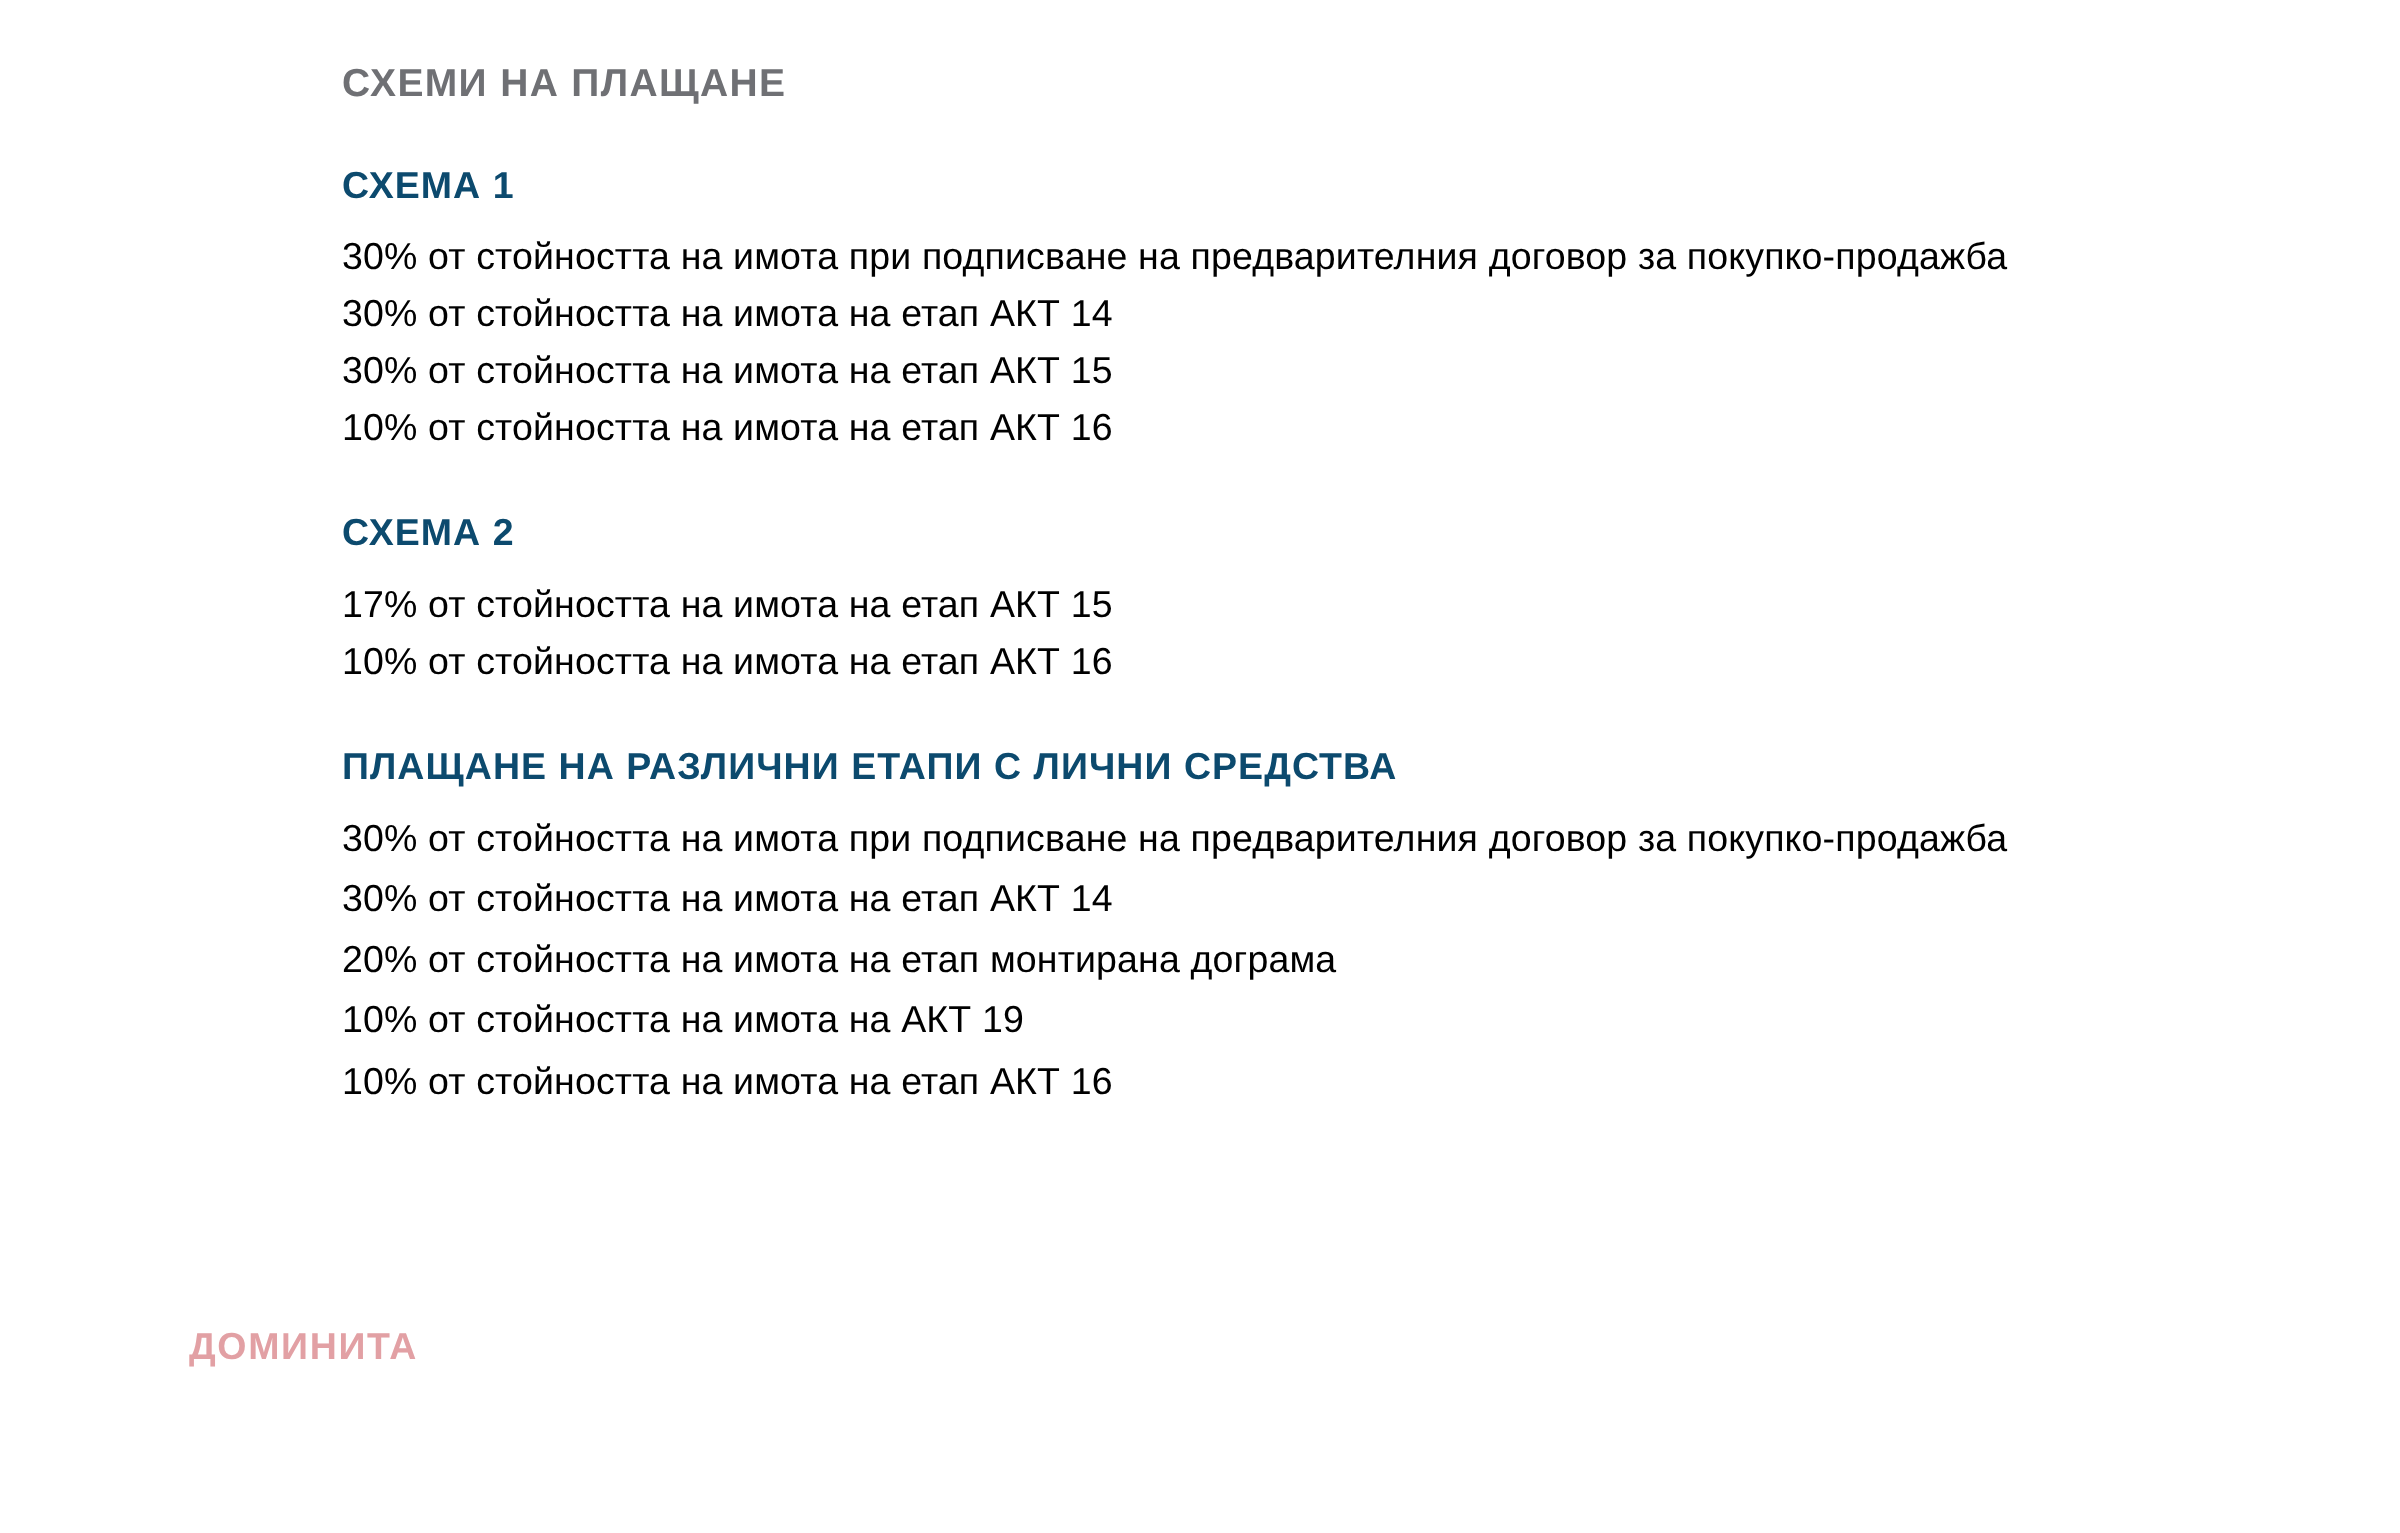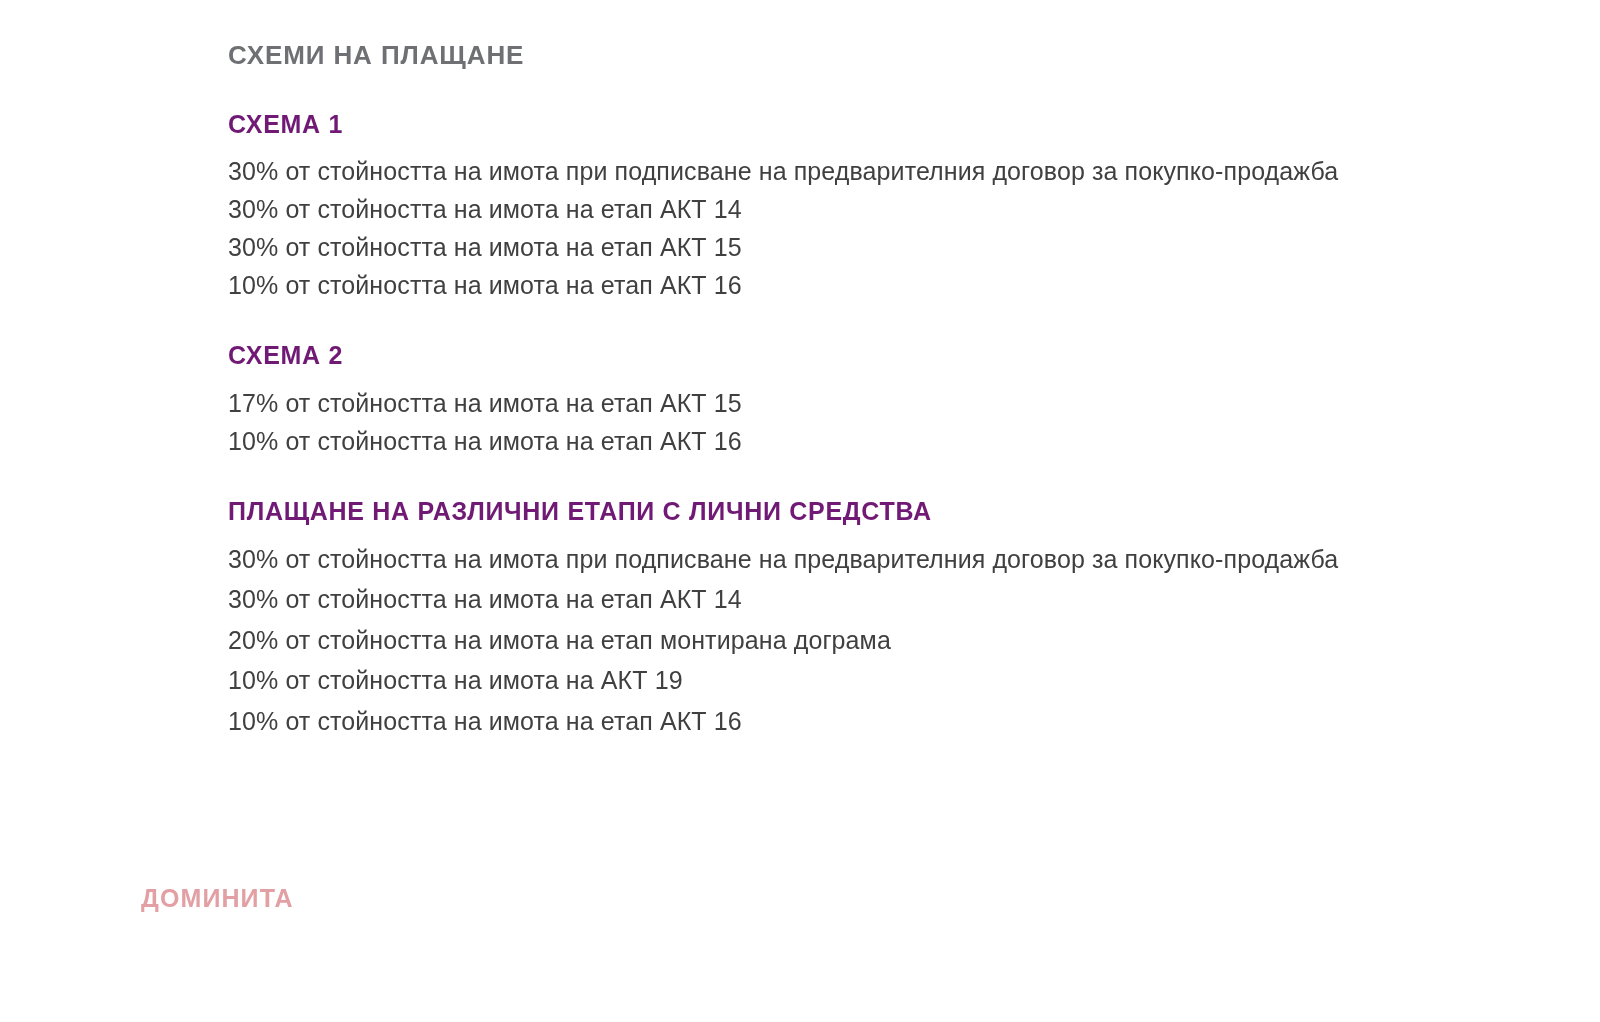--- a/index.html
+++ b/index.html
@@ -38,38 +38,38 @@
   .section {
     margin-bottom: 36px;
   }
   .section:last-of-type {
     margin-bottom: 4px;
   }
   .section-title {
     font-size: 25px;
     font-weight: bold;
     letter-spacing: 0.7px;
-    color: #701a75;
+    color: #0c4a6e;
     margin: 0 0 12px 0;
     line-height: 1.25;
   }
   .line {
     font-size: 25px;
     font-weight: 400;
-    color: #404040;
+    color: #000000;
     line-height: 1.52;
     white-space: nowrap;
     letter-spacing: 0.1px;
   }
   .section.spaced .line {
     line-height: 1.62;
   }
   .footer-logo {
     position: absolute;
-    left: 141px;
+    left: 126px;
     top: 884px;
     font-size: 25px;
     font-weight: bold;
     letter-spacing: 1.1px;
     color: #e2a0a4;
   }
 </style>
 </head>
 <body>
 

